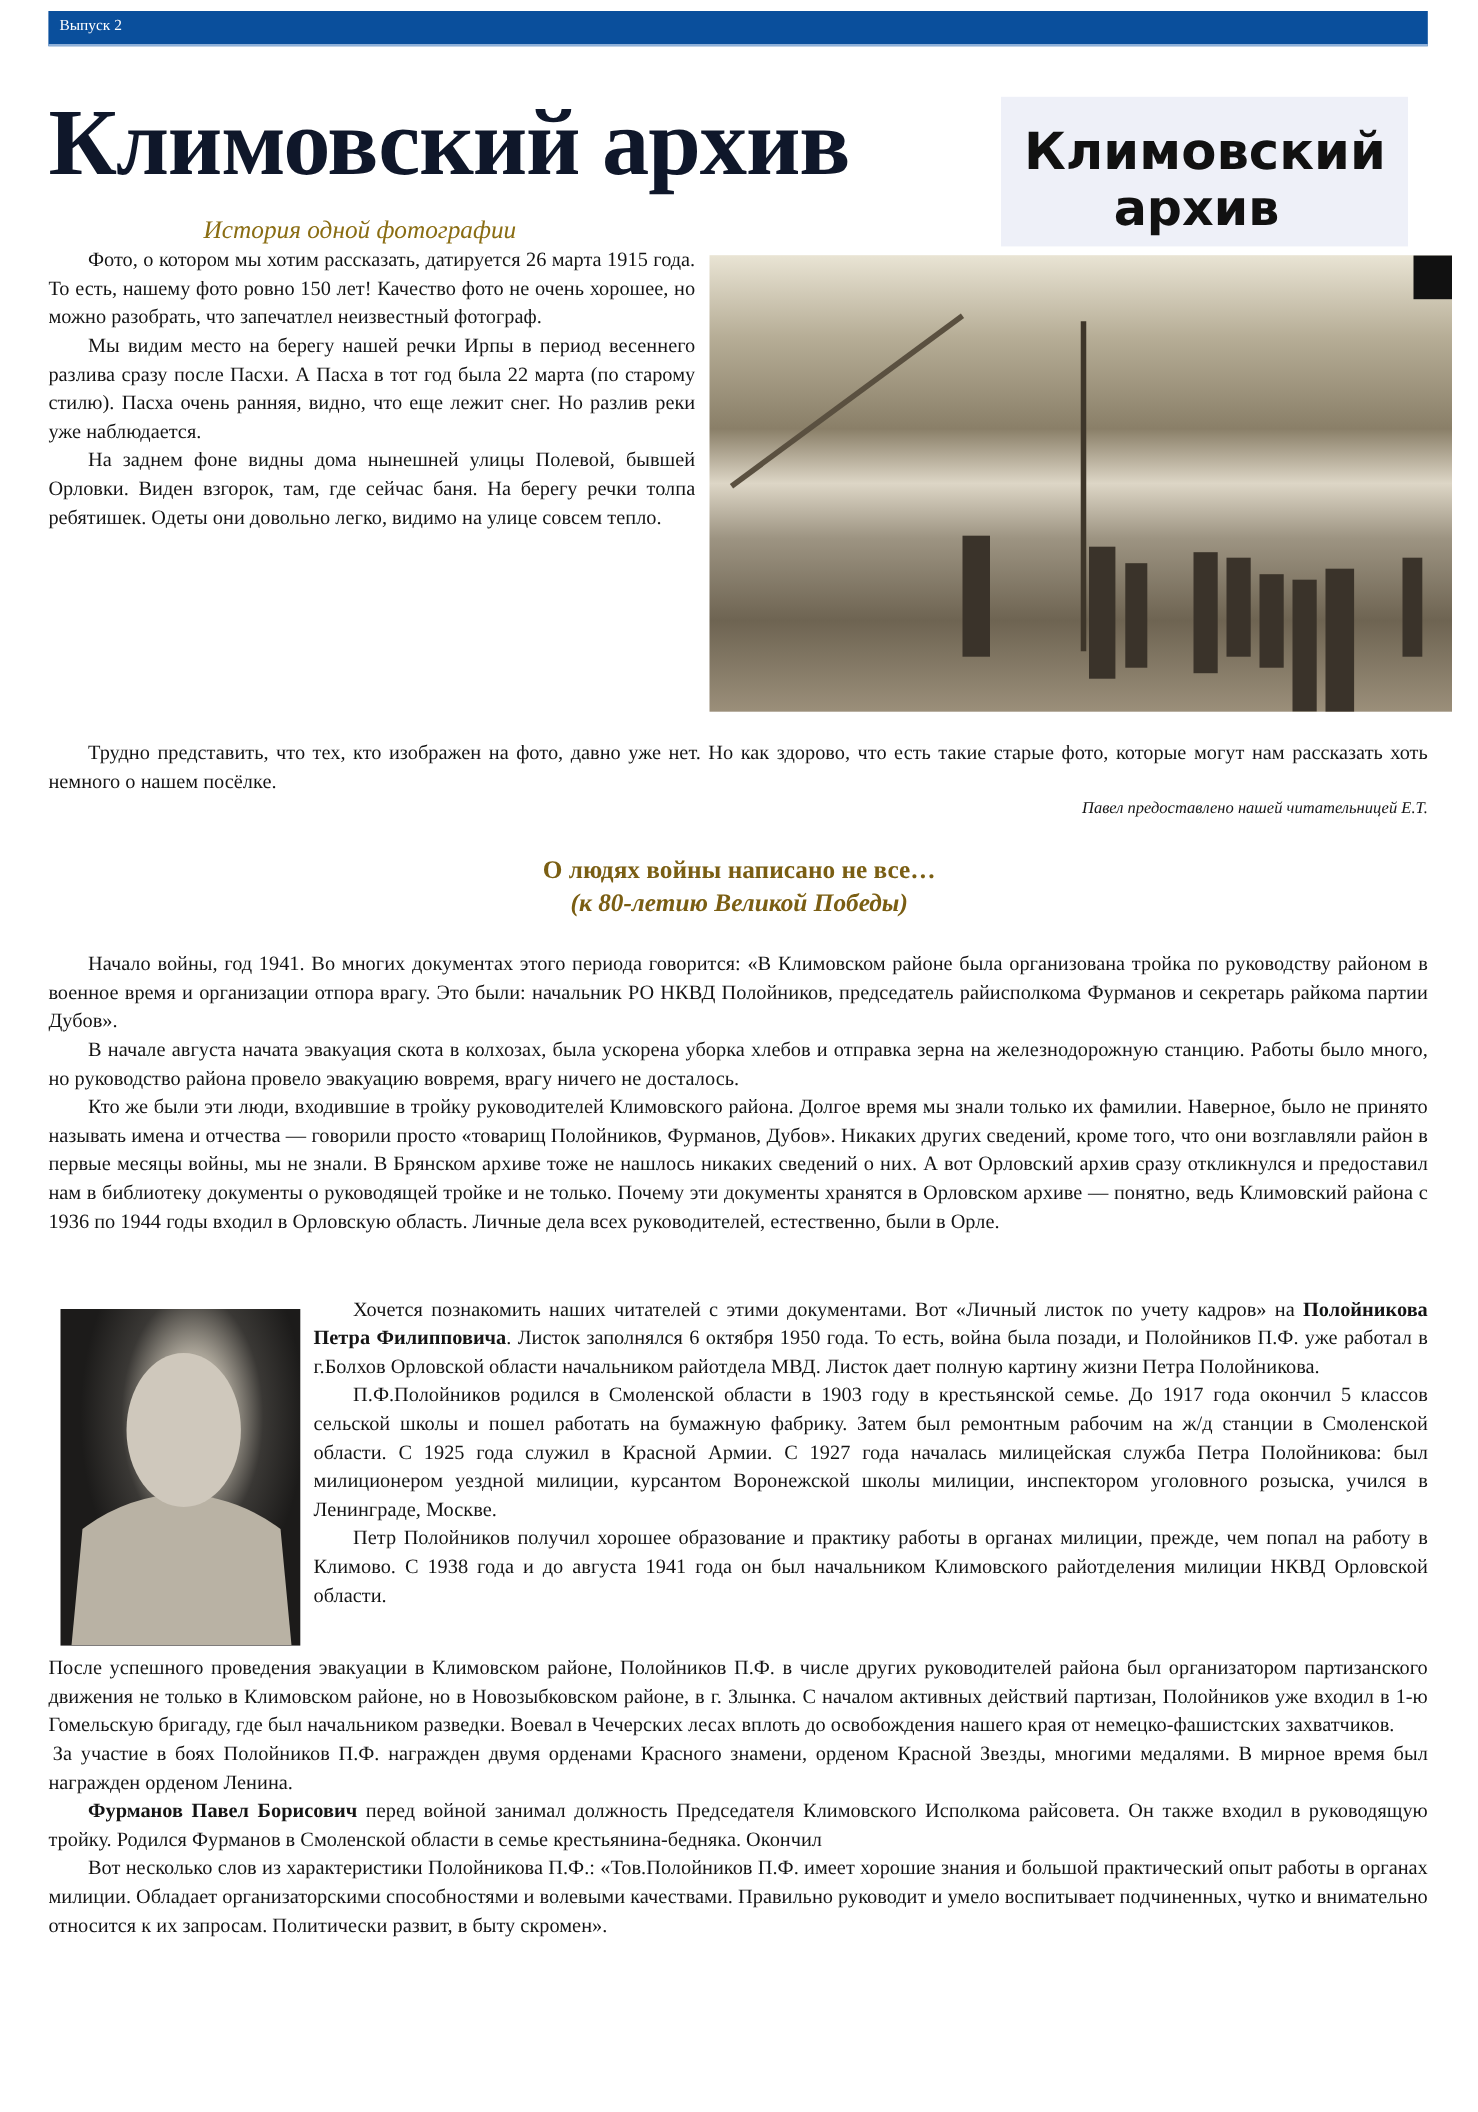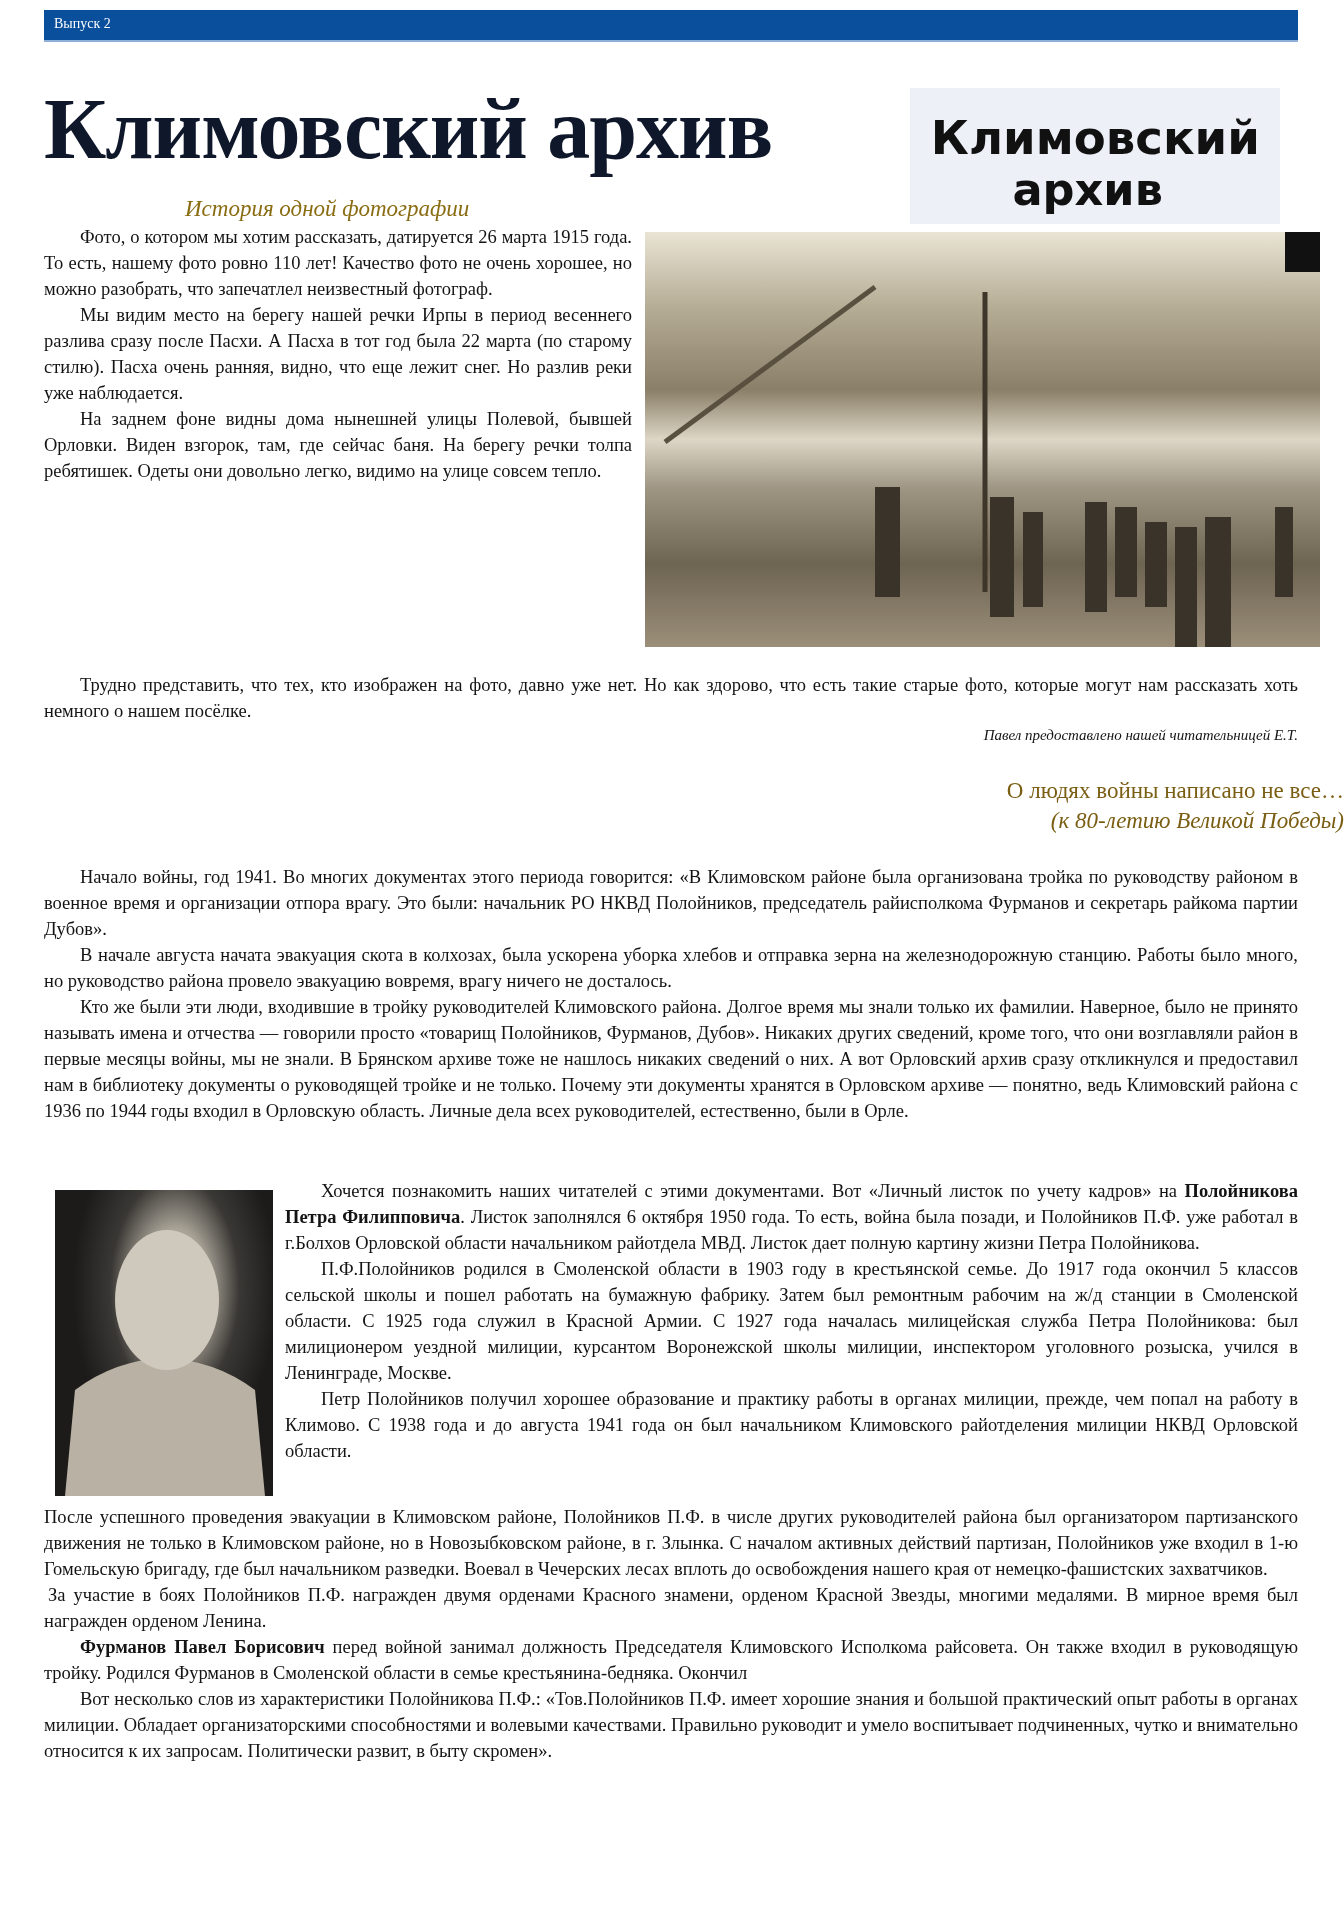--- a/index.html
+++ b/index.html
@@ -13,21 +13,21 @@
   .logo { position: absolute; left: 910px; top: 88px; width: 370px; height: 136px; background: #eef0f8; }
   .logo svg { width: 100%; height: 100%; }
   .subtitle { position: absolute; left: 185px; top: 196px; font-size: 23px; font-style: italic;
               font-weight: normal; color: #8a6d13; margin: 0; }
   .col-left { position: absolute; left: 44px; top: 224px; width: 588px; font-size: 18.5px; line-height: 26px; text-align: justify; }
   .col-left p, .full p, .side p { margin: 0; text-indent: 36px; }
   .photo1 { position: absolute; left: 645px; top: 232px; width: 675px; height: 415px;
             background: linear-gradient(180deg,#e9e4d4 0%,#b6ad96 18%,#8a7f68 38%,#ddd6c6 50%,#9d9482 62%,#6e6452 80%,#9b8f7a 100%); overflow:hidden; }
   .full { position: absolute; left: 44px; width: 1254px; font-size: 18.5px; line-height: 26px; text-align: justify; }
   .caption { position: absolute; right: 46px; top: 727px; font-size: 15px; font-style: italic; }
-  .h2 { position: absolute; left: 0; width: 1344px; text-align: right; color: #7a5e13; font-weight: normal; font-size: 23px; margin: 0; }
+  .h2 { position: absolute; left: 0; width: 1344px; text-align: center; color: #7a5e13; font-weight: bold; font-size: 23px; margin: 0; }
   .photo2 { position: absolute; left: 55px; top: 1190px; width: 218px; height: 306px;
             background: radial-gradient(ellipse at 55% 32%, #d8d2c8 0%, #a9a397 20%, #3a3835 38%, #1c1b1a 60%);
             overflow: hidden; }
   .side { position: absolute; left: 285px; top: 1178px; width: 1013px; font-size: 18.5px; line-height: 26px; text-align: justify; }
   b { font-weight: bold; }
 </style>
 </head>
 <body>
 
 <div class="header-bar">
@@ -39,21 +39,21 @@
 <div class="logo">
   <svg viewBox="0 0 370 140">
     <text x="16" y="68" font-family="DejaVu Sans, sans-serif" font-size="48" font-weight="bold" fill="#111">Климовский</text>
     <text x="100" y="120" font-family="DejaVu Sans, sans-serif" font-size="46" font-weight="bold" fill="#111">архив</text>
   </svg>
 </div>
 
 <h2 class="subtitle">История одной фотографии</h2>
 
 <div class="col-left">
-  <p>Фото, о котором мы хотим рассказать, датируется 26 марта 1915 года. То есть, нашему фото ровно 110 лет! Качество фото не очень хорошее, но можно разобрать, что запечатлел неизвестный фотограф.</p>
+  <p>Фото, о котором мы хотим рассказать, датируется 26 марта 1915 года. То есть, нашему фото ровно 150 лет! Качество фото не очень хорошее, но можно разобрать, что запечатлел неизвестный фотограф.</p>
   <p>Мы видим место на берегу нашей речки Ирпы в период весеннего разлива сразу после Пасхи. А Пасха в тот год была 22 марта (по старому стилю). Пасха очень ранняя, видно, что еще лежит снег. Но разлив реки уже наблюдается.</p>
   <p>На заднем фоне видны дома нынешней улицы Полевой, бывшей Орловки. Виден взгорок, там, где сейчас баня. На берегу речки толпа ребятишек. Одеты они довольно легко, видимо на улице совсем тепло.</p>
 </div>
 
 <div class="photo1">
   <svg width="675" height="415">
     <line x1="20" y1="210" x2="230" y2="55" stroke="#5a5040" stroke-width="5"></line>
     <line x1="340" y1="60" x2="340" y2="360" stroke="#3e362a" stroke-width="5"></line>
     <g fill="#3a332a">
       <rect x="230" y="255" width="25" height="110"></rect>

